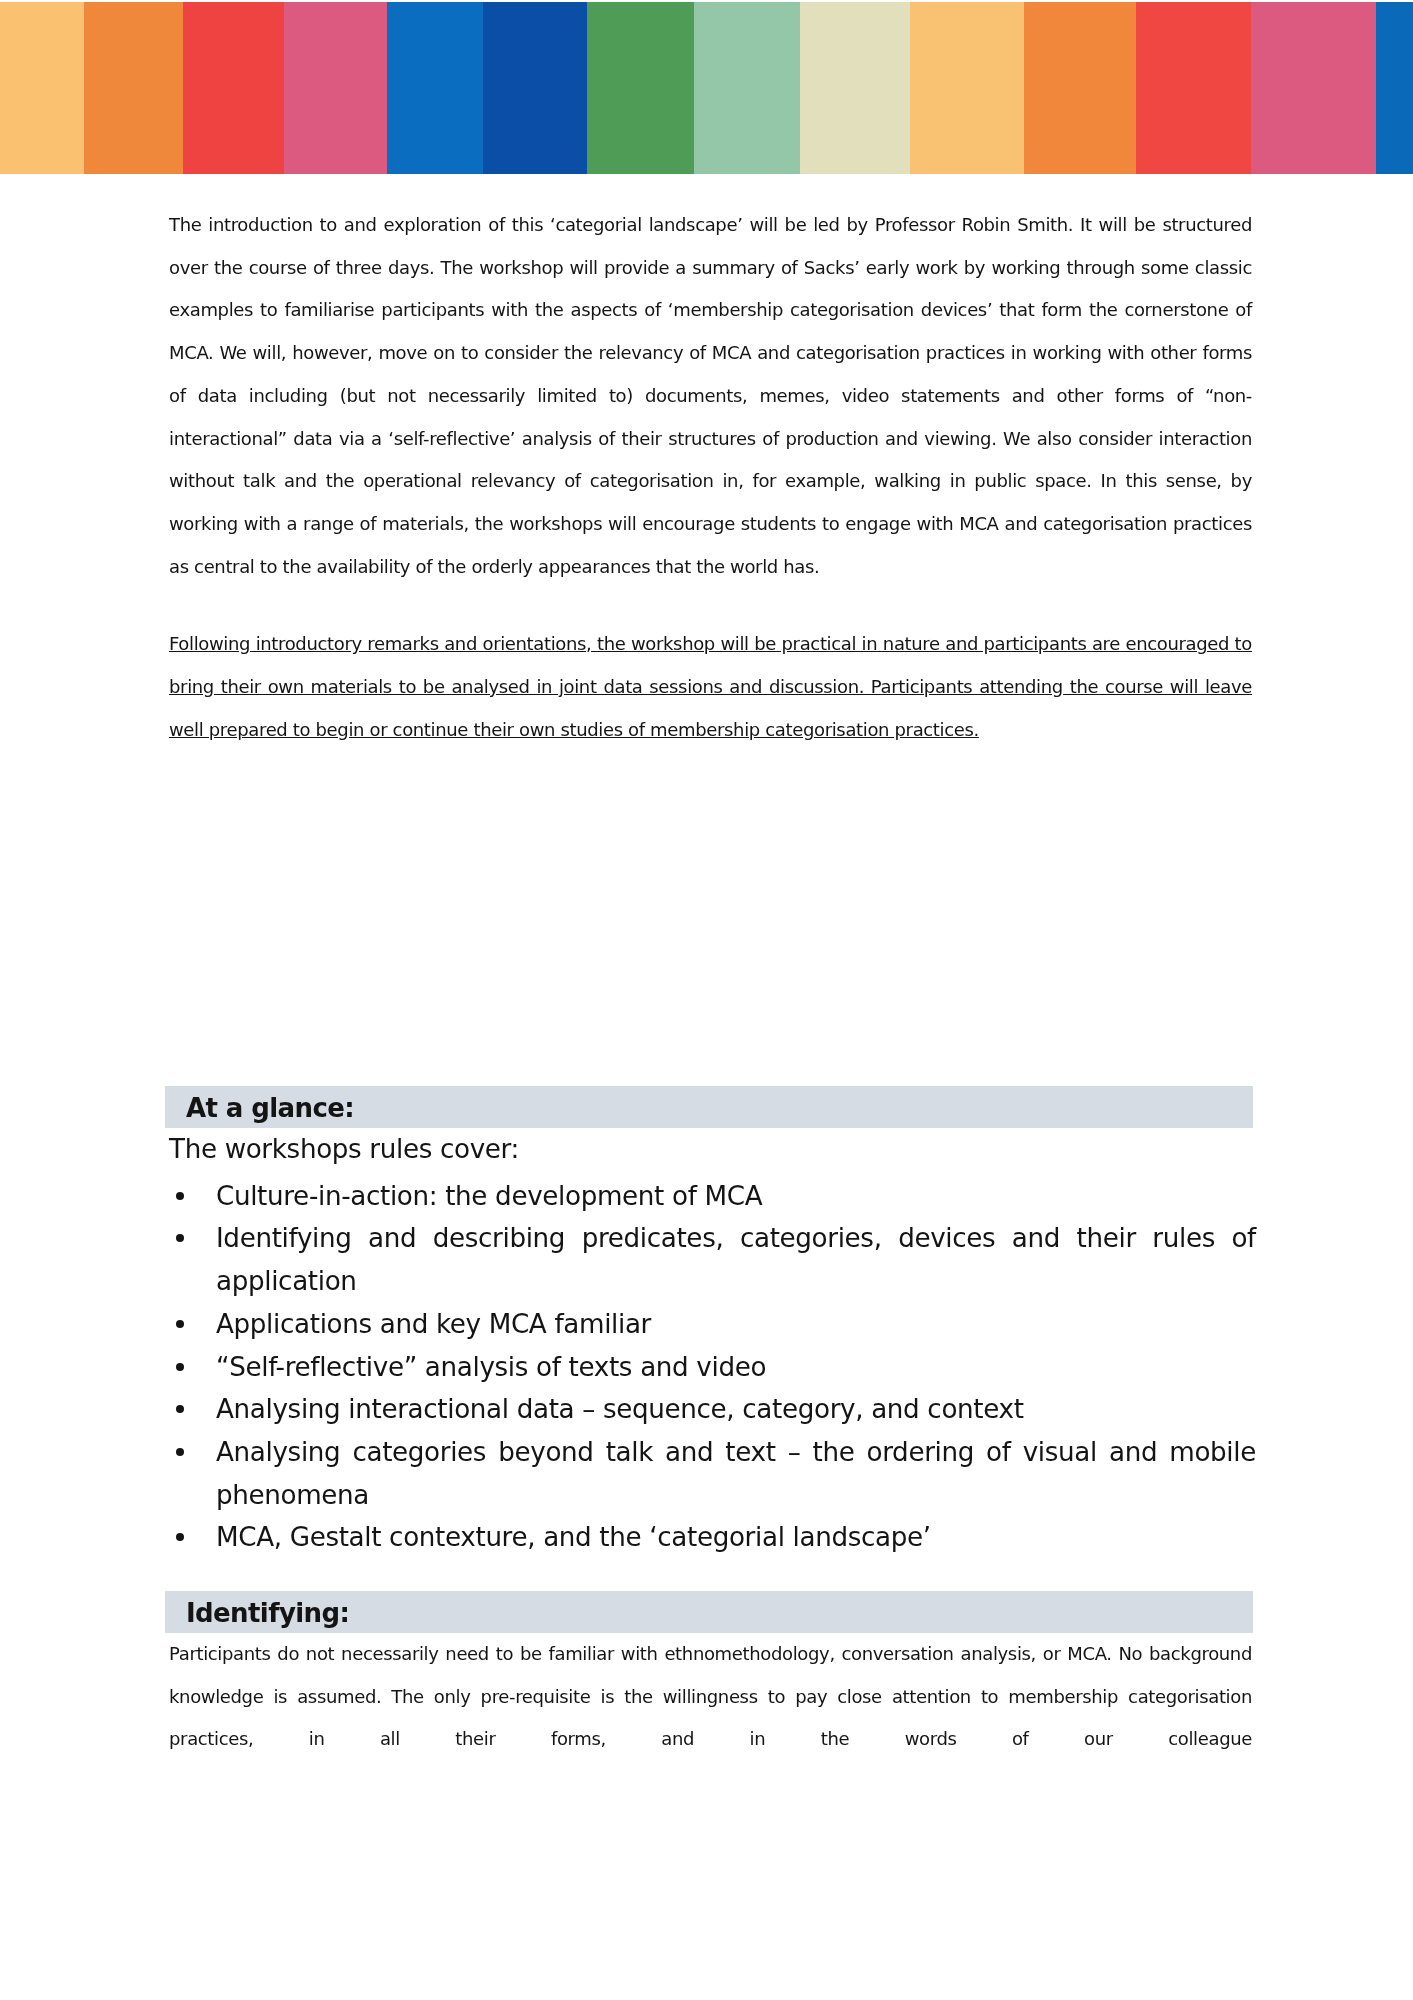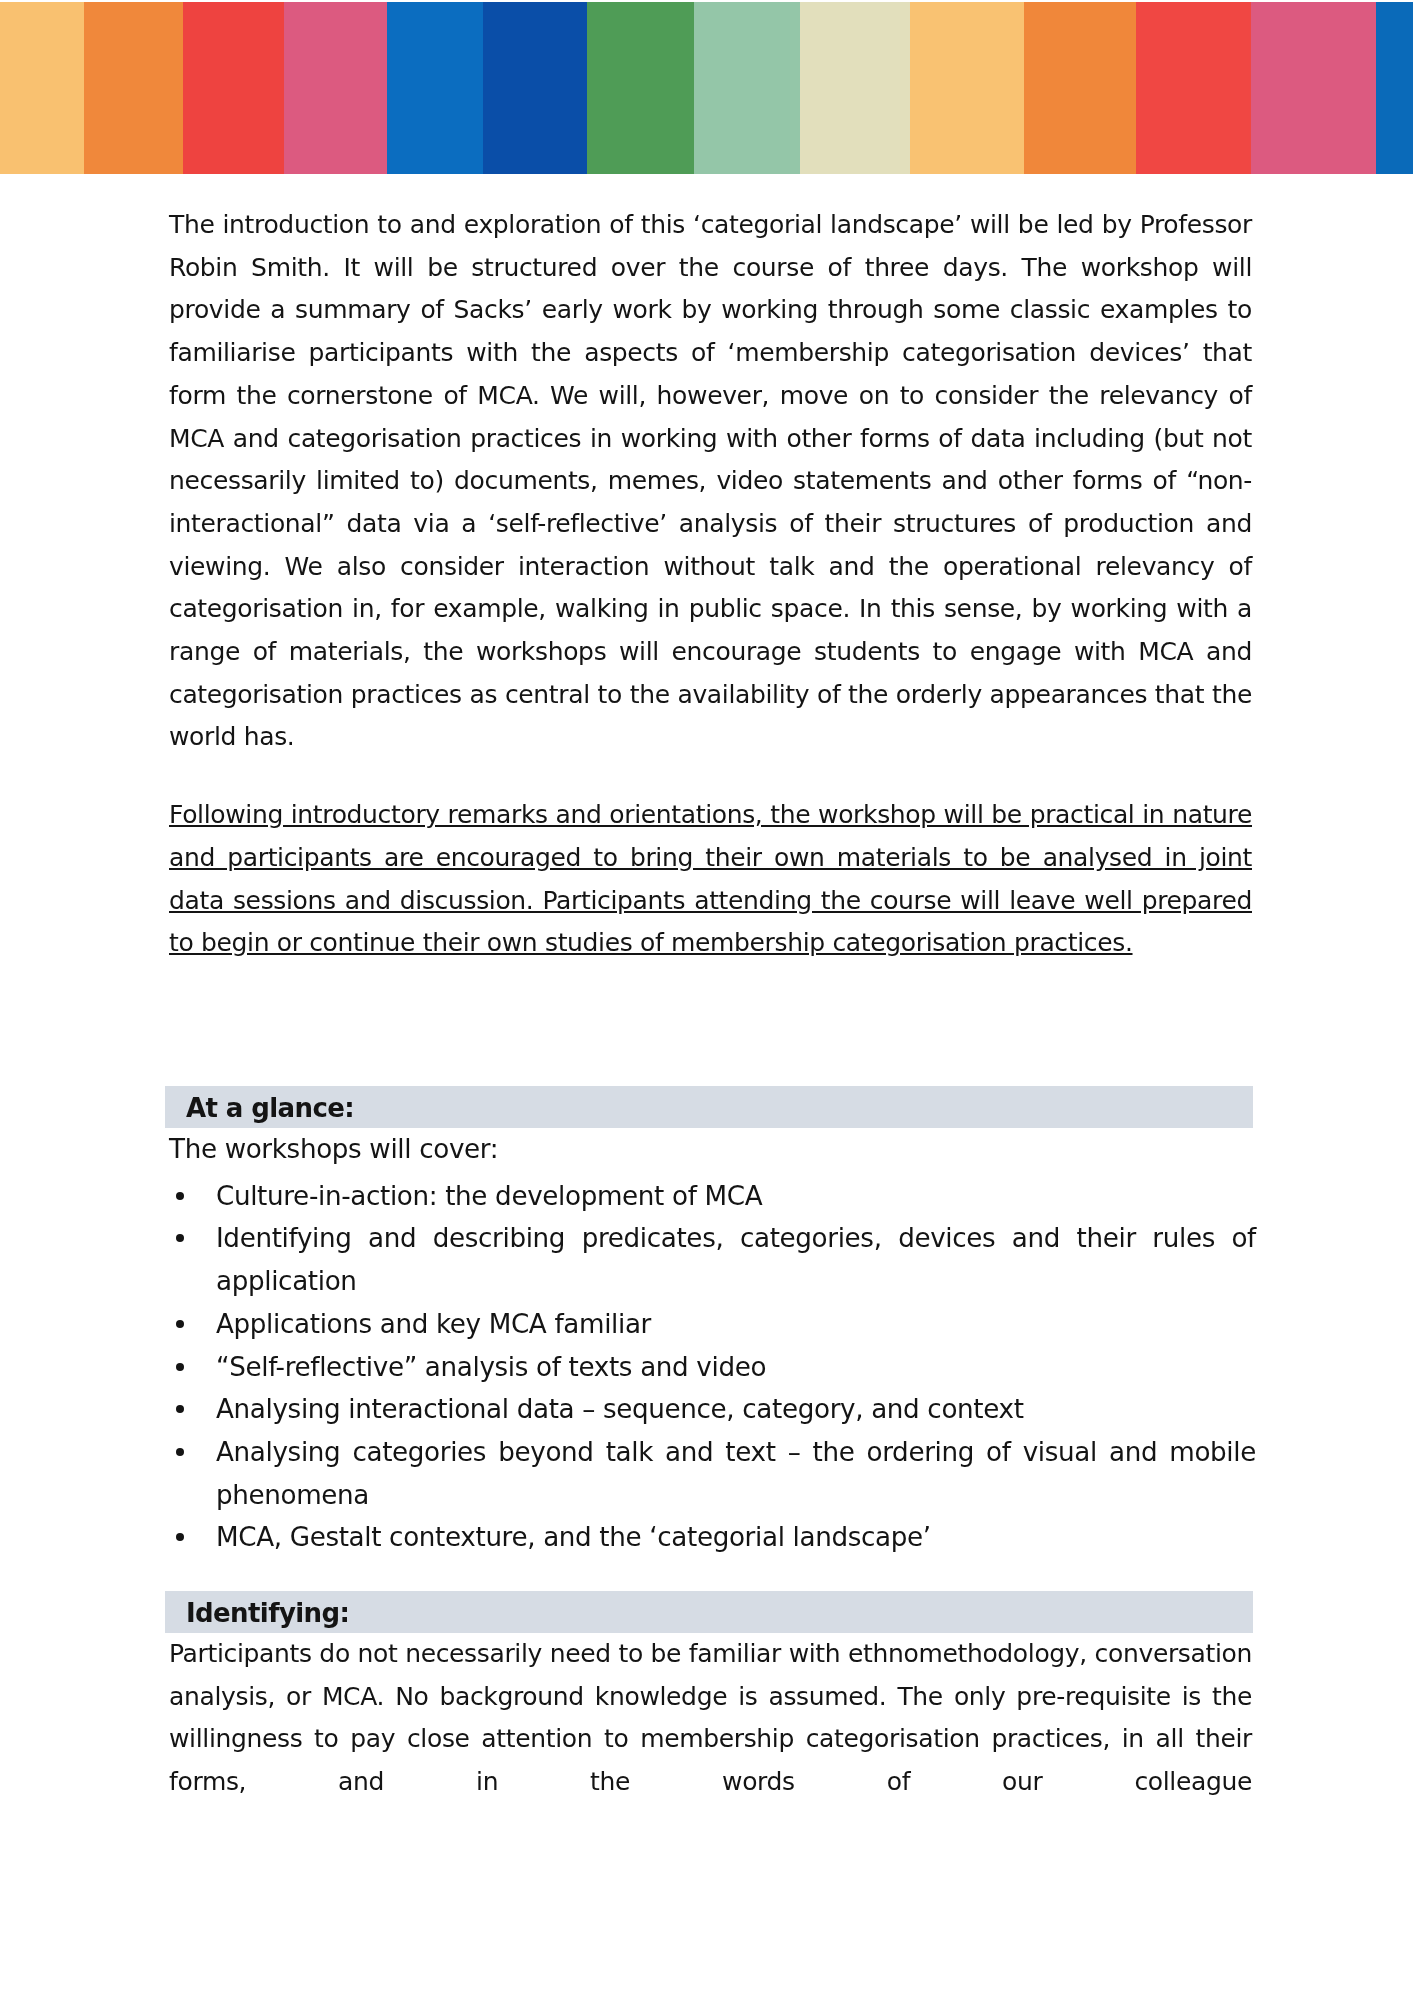--- a/index.html
+++ b/index.html
@@ -1,21 +1,21 @@
 <!DOCTYPE html>
 <html><head>
 <meta charset="utf-8">
 <style>
   html, body { margin: 0; padding: 0; background: #ffffff; }
   body { width: 1413px; height: 2000px; position: relative; overflow: hidden;
          font-family: "DejaVu Sans", "Liberation Sans", sans-serif; color: #141414; }
   .banner { position: absolute; left: 0; top: 2px; width: 1413px; height: 172px; display: flex; }
   .stripe { height: 100%; }
   .content { position: absolute; left: 169px; top: 204px; width: 1083px; }
-  .para { font-size: 25px; line-height: 42.7px; text-align: justify; margin: 0;
+  .para { font-size: 18px; line-height: 42.7px; text-align: justify; margin: 0;
           letter-spacing: -0.35px; word-spacing: 0px; }
   .para + .para { margin-top: 35px; text-decoration: underline; }
   .section-head { background: #d6dce4; margin-left: -4px; width: 1088px; height: 42px;
                   font-weight: bold; font-size: 26px; line-height: 45px; padding-left: 21px;
                   box-sizing: border-box; letter-spacing: -0.6px; }
   .glance { position: absolute; top: 882px; left: -4px; }
   .intro-line { font-size: 26.2px; line-height: 42.7px; letter-spacing: -0.35px; }
   ul.bullets { list-style: none; margin: 4px; padding: 0; }
   ul.bullets li { position: relative; padding-left: 43px; font-size: 26.2px; line-height: 42.7px;
                   text-align: justify; letter-spacing: -0.35px; }
@@ -42,21 +42,21 @@
     <div class="stripe" style="background: rgb(220, 90, 128); width: 125px;"></div>
     <div class="stripe" style="background: rgb(10, 106, 185); width: 37px;"></div>
   </div>
 
 <div class="content">
   <p class="para">The introduction to and exploration of this ‘categorial landscape’ will be led by Professor Robin Smith. It will be structured over the course of three days. The workshop will provide a summary of Sacks’ early work by working through some classic examples to familiarise participants with the aspects of ‘membership categorisation devices’ that form the cornerstone of MCA. We will, however, move on to consider the relevancy of MCA and categorisation practices in working with other forms of data including (but not necessarily limited to) documents, memes, video statements and other forms of “non-interactional” data via a ‘self-reflective’ analysis of their structures of production and viewing. We also consider interaction without talk and the operational relevancy of categorisation in, for example, walking in public space. In this sense, by working with a range of materials, the workshops will encourage students to engage with MCA and categorisation practices as central to the availability of the orderly appearances that the world has.</p>
   <p class="para">Following introductory remarks and orientations, the workshop will be practical in nature and participants are encouraged to bring their own materials to be analysed in joint data sessions and discussion. Participants attending the course will leave well prepared to begin or continue their own studies of membership categorisation practices.</p>
 
   <div class="glance" style="left:0;">
     <div class="section-head">At a glance:</div>
-    <div class="intro-line">The workshops will cover:</div>
+    <div class="intro-line">The workshops rules cover:</div>
     <ul class="bullets" style="width:1083px;">
       <li><span class="bullet-dot"></span><span>Culture-in-action: the development of MCA</span></li>
       <li><span class="bullet-dot"></span><span>Identifying and describing predicates, categories, devices and their rules of application</span></li>
       <li><span class="bullet-dot"></span><span>Applications and key MCA familiar</span></li>
       <li><span class="bullet-dot"></span><span>“Self-reflective” analysis of texts and video</span></li>
       <li><span class="bullet-dot"></span><span>Analysing interactional data – sequence, category, and context</span></li>
       <li><span class="bullet-dot"></span><span>Analysing categories beyond talk and text – the ordering of visual and mobile phenomena</span></li>
       <li><span class="bullet-dot"></span><span>MCA, Gestalt contexture, and the ‘categorial landscape’</span></li>
     </ul>
   </div>

